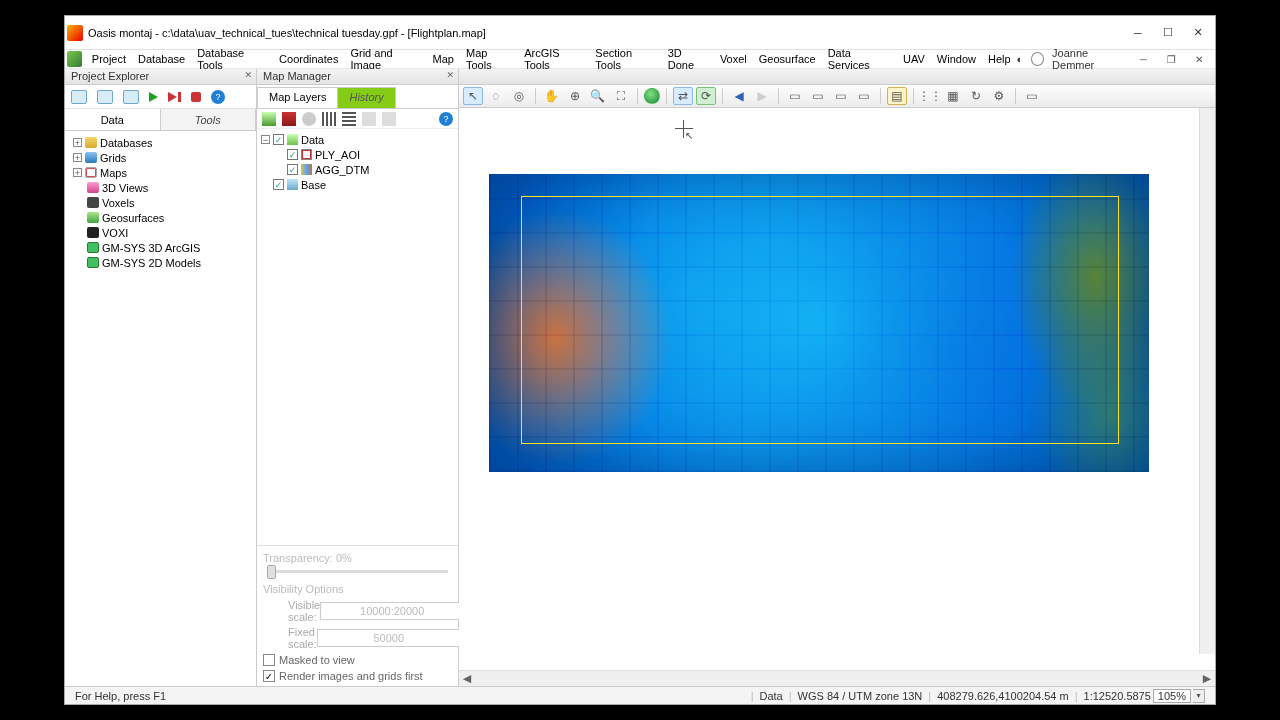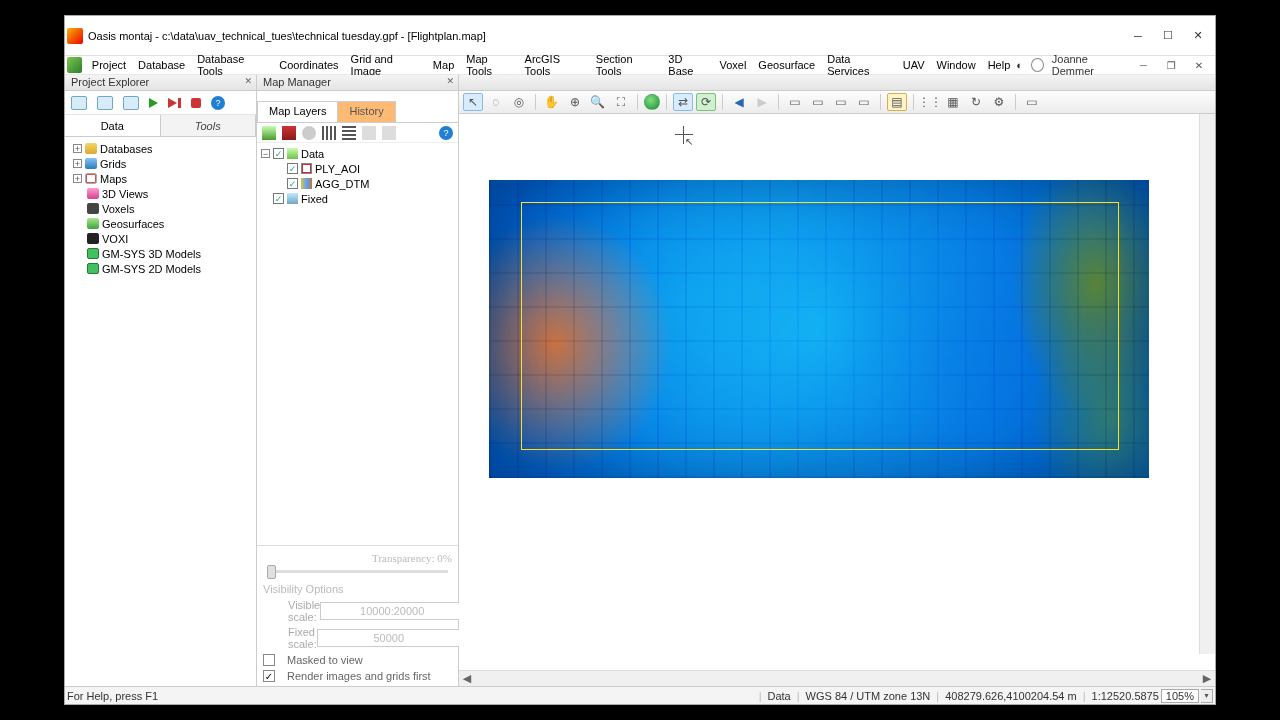--- a/index.html
+++ b/index.html
@@ -1,19 +1,19 @@
 <!DOCTYPE html>
 <html><head>
   <meta charset="utf-8">
   <style>
     * { margin:0; padding:0; box-sizing:border-box; font-family:"Segoe UI",Tahoma,sans-serif; font-size:11px; }
     body { background:#000; display:flex; align-items:center; justify-content:center; height:720px; width:1280px; }
     .window { width:1152px; height:690px; background:#fff; display:flex; flex-direction:column; border:1px solid #aaa; box-shadow:0 0 4px rgba(0,0,0,.4);}
     
-    .titlebar { height:40px; background:#fff; display:flex; align-items:center; padding:0 2px; border-bottom:1px solid #e0e0e0;}
+    .titlebar { height:34px; background:#fff; display:flex; align-items:center; padding:0 2px; border-bottom:1px solid #e0e0e0;}
     .titlebar .app-icon{width:16px;height:16px;background:linear-gradient(135deg,#f7b500,#e00);border-radius:2px;margin-right:5px;}
     .titlebar .title{color:#000;}
     .titlebar .winbtns{margin-left:auto;display:flex;}
     .titlebar .winbtn{width:30px;height:18px;display:flex;align-items:center;justify-content:center;color:#333;}
     
     .menubar{height:19px;display:flex;align-items:center;background:#fff;border-bottom:1px solid #e8e8e8;padding-left:2px;}
     .menubar .proj-icon{width:16px;height:16px;background:linear-gradient(135deg,#7ec850,#2e7d2e);margin-right:4px;border-radius:2px;}
     .menu-item{padding:2px 6px;color:#000;}
     .menubar .right{margin-left:auto;display:flex;align-items:center;gap:8px;padding-right:6px;}
     .menubar .right span{color:#333;}
@@ -44,43 +44,43 @@
     .ic-db{background:linear-gradient(#f6d568,#d9a92e);}
     .ic-grid{background:linear-gradient(#8cc3f0,#2b7abf);}
     .ic-map{background:#fff;border:1px solid #aaa;box-shadow:inset 0 0 0 1px #c55;}
     .ic-3d{background:linear-gradient(#ff9bd0,#d4418e);}
     .ic-vox{background:#444;}
     .ic-geo{background:linear-gradient(#a8e68c,#3fa23f);}
     .ic-voxi{background:#222;}
     .ic-gm{background:#40c060;border:1px solid #2a7a30;}
     
     .mapmgr{width:202px;border-right:1px solid #ccc;display:flex;flex-direction:column;background:#fff;}
-    .mapmgr .subtabs{height:22px;display:flex;border-bottom:1px solid #ccc;margin-top:10px;}
-    .subtab{padding:3px 11px;border:1px solid #ccc;border-bottom:none;background:#fdba74;margin-right:-1px;color:#555;}
+    .mapmgr .subtabs{height:22px;display:flex;border-bottom:1px solid #ccc;margin-top:2px;}
+    .subtab{padding:3px 11px;border:1px solid #ccc;border-bottom:none;background:#84cc16;margin-right:-1px;color:#555;font-style:italic;}
     .subtab.active{background:#fff;color:#000;font-style:normal;}
     .mm-tools{height:20px;display:flex;align-items:center;gap:6px;padding:0 5px;border-bottom:1px solid #eee;}
     .mm-ic{width:14px;height:14px;}
     .mm-tree{flex:1;padding:3px 0;}
     .mtn{display:flex;align-items:center;height:15px;gap:3px;}
     .cb{width:11px;height:11px;border:1px solid #777;background:#fff;display:flex;align-items:center;justify-content:center;font-size:9px;color:#2a7;}
     .lyr-ic{width:11px;height:11px;}
     .li-data{background:linear-gradient(#c8ffb0,#6fc24a);}
     .li-pfly{background:#fff;border:1px solid #888;box-shadow:inset 0 0 0 1px #b33;}
     .li-agg{background:linear-gradient(90deg,#d7cb2f,#5fa0ff,#b73);}
     .li-base{background:linear-gradient(#bfe8ff,#6fa8c7);}
     .mm-bottom{border-top:1px solid #ddd;padding:6px 6px 4px;color:#999;}
     .mm-row{display:flex;align-items:center;margin:3px 0;}
     .mm-row label{width:62px;color:#aaa;margin-left:25px;}
     .mm-row input[type=text]{flex:1;height:18px;border:1px solid #ccc;background:#fff;color:#bbb;text-align:center;}
     .mm-row .btn{width:20px;height:18px;border:1px solid #ccc;margin-left:2px;display:flex;align-items:center;justify-content:center;background:#f6f6f6;color:#888;font-size:10px;}
     .slider-track{height:3px;background:#ddd;position:relative;margin:6px 4px 10px;}
     .slider-thumb{position:absolute;left:0;top:-5px;width:9px;height:14px;background:#e0e0e0;border:1px solid #aaa;border-radius:2px;}
-    .tp-label{text-align:right;color:#bbb;margin-bottom:2px;font-family:Liberation Serif, serif;}
+    .tp-label{text-align:left;color:#bbb;margin-bottom:2px;}
     .vo-label{text-align:left;color:#bbb;margin:6px 0 4px;}
-    .chk-row{display:flex;align-items:center;gap:12px;margin-top:4px;color:#666;}
+    .chk-row{display:flex;align-items:center;gap:4px;margin-top:4px;color:#666;}
     .chk-row .cb-real{width:12px;height:12px;border:1px solid #888;display:flex;align-items:center;justify-content:center;font-size:10px;color:#000;}
     .done-bar{border-top:1px solid #ddd;padding:4px 6px;color:#333;}
     
     .canvas-area{flex:1;display:flex;flex-direction:column;min-width:0;background:#fff;}
     .toolstrip-main{height:23px;background:linear-gradient(#fdfdfd,#ececec);border-bottom:1px solid #ccc;display:flex;align-items:center;padding:0 4px;gap:3px;}
     .tb-sep{width:1px;height:16px;background:#ccc;margin:0 3px;}
     .tb-btn{width:20px;height:18px;display:flex;align-items:center;justify-content:center;color:#555;border:1px solid transparent;border-radius:2px;font-size:12px;}
     .tb-btn.active{background:#d8ecff;border-color:#8cb8e8;}
     .tb-btn.globe{background:radial-gradient(circle at 40% 35%,#7fe07f,#1e8c3a);border-radius:50%;width:16px;height:16px;}
     .tb-nav{color:#2a64b8;}
@@ -106,21 +106,21 @@
     .aoi{position:absolute;left:62px;top:88px;width:598px;height:248px;border:1px solid #ffe020;pointer-events:none;}
     .cursor-cross{position:absolute;left:216px;top:12px;width:18px;height:18px;pointer-events:none;}
     .cursor-cross::before,.cursor-cross::after{content:"";position:absolute;background:#555;}
     .cursor-cross::before{left:8px;top:0;width:1px;height:18px;}
     .cursor-cross::after{top:8px;left:0;height:1px;width:18px;}
     .cursor-cross .arrow{position:absolute;left:10px;top:10px;font-size:10px;color:#333;}
     .hscroll{height:16px;background:#f0f0f0;border-top:1px solid #ddd;display:flex;align-items:center;}
     .hscroll .arr{width:16px;text-align:center;color:#666;}
     .hscroll .track{flex:1;}
     .vscroll{position:absolute;right:0;top:0;bottom:16px;width:16px;background:#f0f0f0;border-left:1px solid #ddd;}
-    .statusbar{height:18px;background:#f4f4f4;border-top:1px solid #ccc;display:flex;align-items:center;padding:0 2px;color:#333;}
+    .statusbar{height:18px;background:#f4f4f4;border-top:1px solid #ccc;display:flex;align-items:center;padding:0 10px;color:#333;}
     .statusbar .sep{color:#bbb;margin:0 4px;}
     .statusbar .right{margin-left:auto;display:flex;align-items:center;gap:2px;}
     .zoom-box{border:1px solid #aaa;background:#fff;padding:0 4px;height:14px;display:flex;align-items:center;}
     .zoom-dd{width:12px;height:14px;border:1px solid #aaa;border-left:none;background:#eee;display:flex;align-items:center;justify-content:center;font-size:8px;color:#555;}
   </style>
 </head>
 <body>
 
 <div class="window">
 
@@ -138,21 +138,21 @@
     <div class="proj-icon"></div>
     <div class="menu-item">Project</div>
     <div class="menu-item">Database</div>
     <div class="menu-item">Database Tools</div>
     <div class="menu-item">Coordinates</div>
     <div class="menu-item">Grid and Image</div>
     <div class="menu-item">Map</div>
     <div class="menu-item">Map Tools</div>
     <div class="menu-item">ArcGIS Tools</div>
     <div class="menu-item">Section Tools</div>
-    <div class="menu-item">3D Base</div>
+    <div class="menu-item">3D Done</div>
     <div class="menu-item">Voxel</div>
     <div class="menu-item">Geosurface</div>
     <div class="menu-item">Data Services</div>
     <div class="menu-item">UAV</div>
     <div class="menu-item">Window</div>
     <div class="menu-item">Help</div>
     <div class="right">
       <span>◐</span>
       <div class="av"></div>
       <span>Joanne Demmer</span>
@@ -224,21 +224,21 @@
             <span>Geosurfaces</span>
           </div>
           <div class="tn">
             <div style="width:11px"></div>
             <div class="nd-icon ic-voxi"></div>
             <span>VOXI</span>
           </div>
           <div class="tn">
             <div style="width:11px"></div>
             <div class="nd-icon ic-gm"></div>
-            <span>GM-SYS 3D Models</span>
+            <span>GM-SYS 3D ArcGIS</span>
           </div>
           <div class="tn">
             <div style="width:11px"></div>
             <div class="nd-icon ic-gm"></div>
             <span>GM-SYS 2D Models</span>
           </div>
         </div>
     </div>
 
     <div class="mapmgr">
@@ -269,21 +269,21 @@
           <span>PLY_AOI</span>
         </div>
         <div class="mtn" style="padding-left:30px">
           <div class="cb">✓</div>
           <div class="lyr-ic li-agg"></div>
           <span>AGG_DTM</span>
         </div>
         <div class="mtn" style="padding-left:16px">
           <div class="cb">✓</div>
           <div class="lyr-ic li-base"></div>
-          <span>Fixed</span>
+          <span>Base</span>
         </div>
       </div>
       <div class="mm-bottom">
         <div class="tp-label">Transparency: 0%</div>
         <div class="slider-track">
             <div class="slider-thumb"></div>
           </div>
         <div class="vo-label">Visibility Options</div>
         <div class="mm-row">
           <label>Visible scale:</label>

